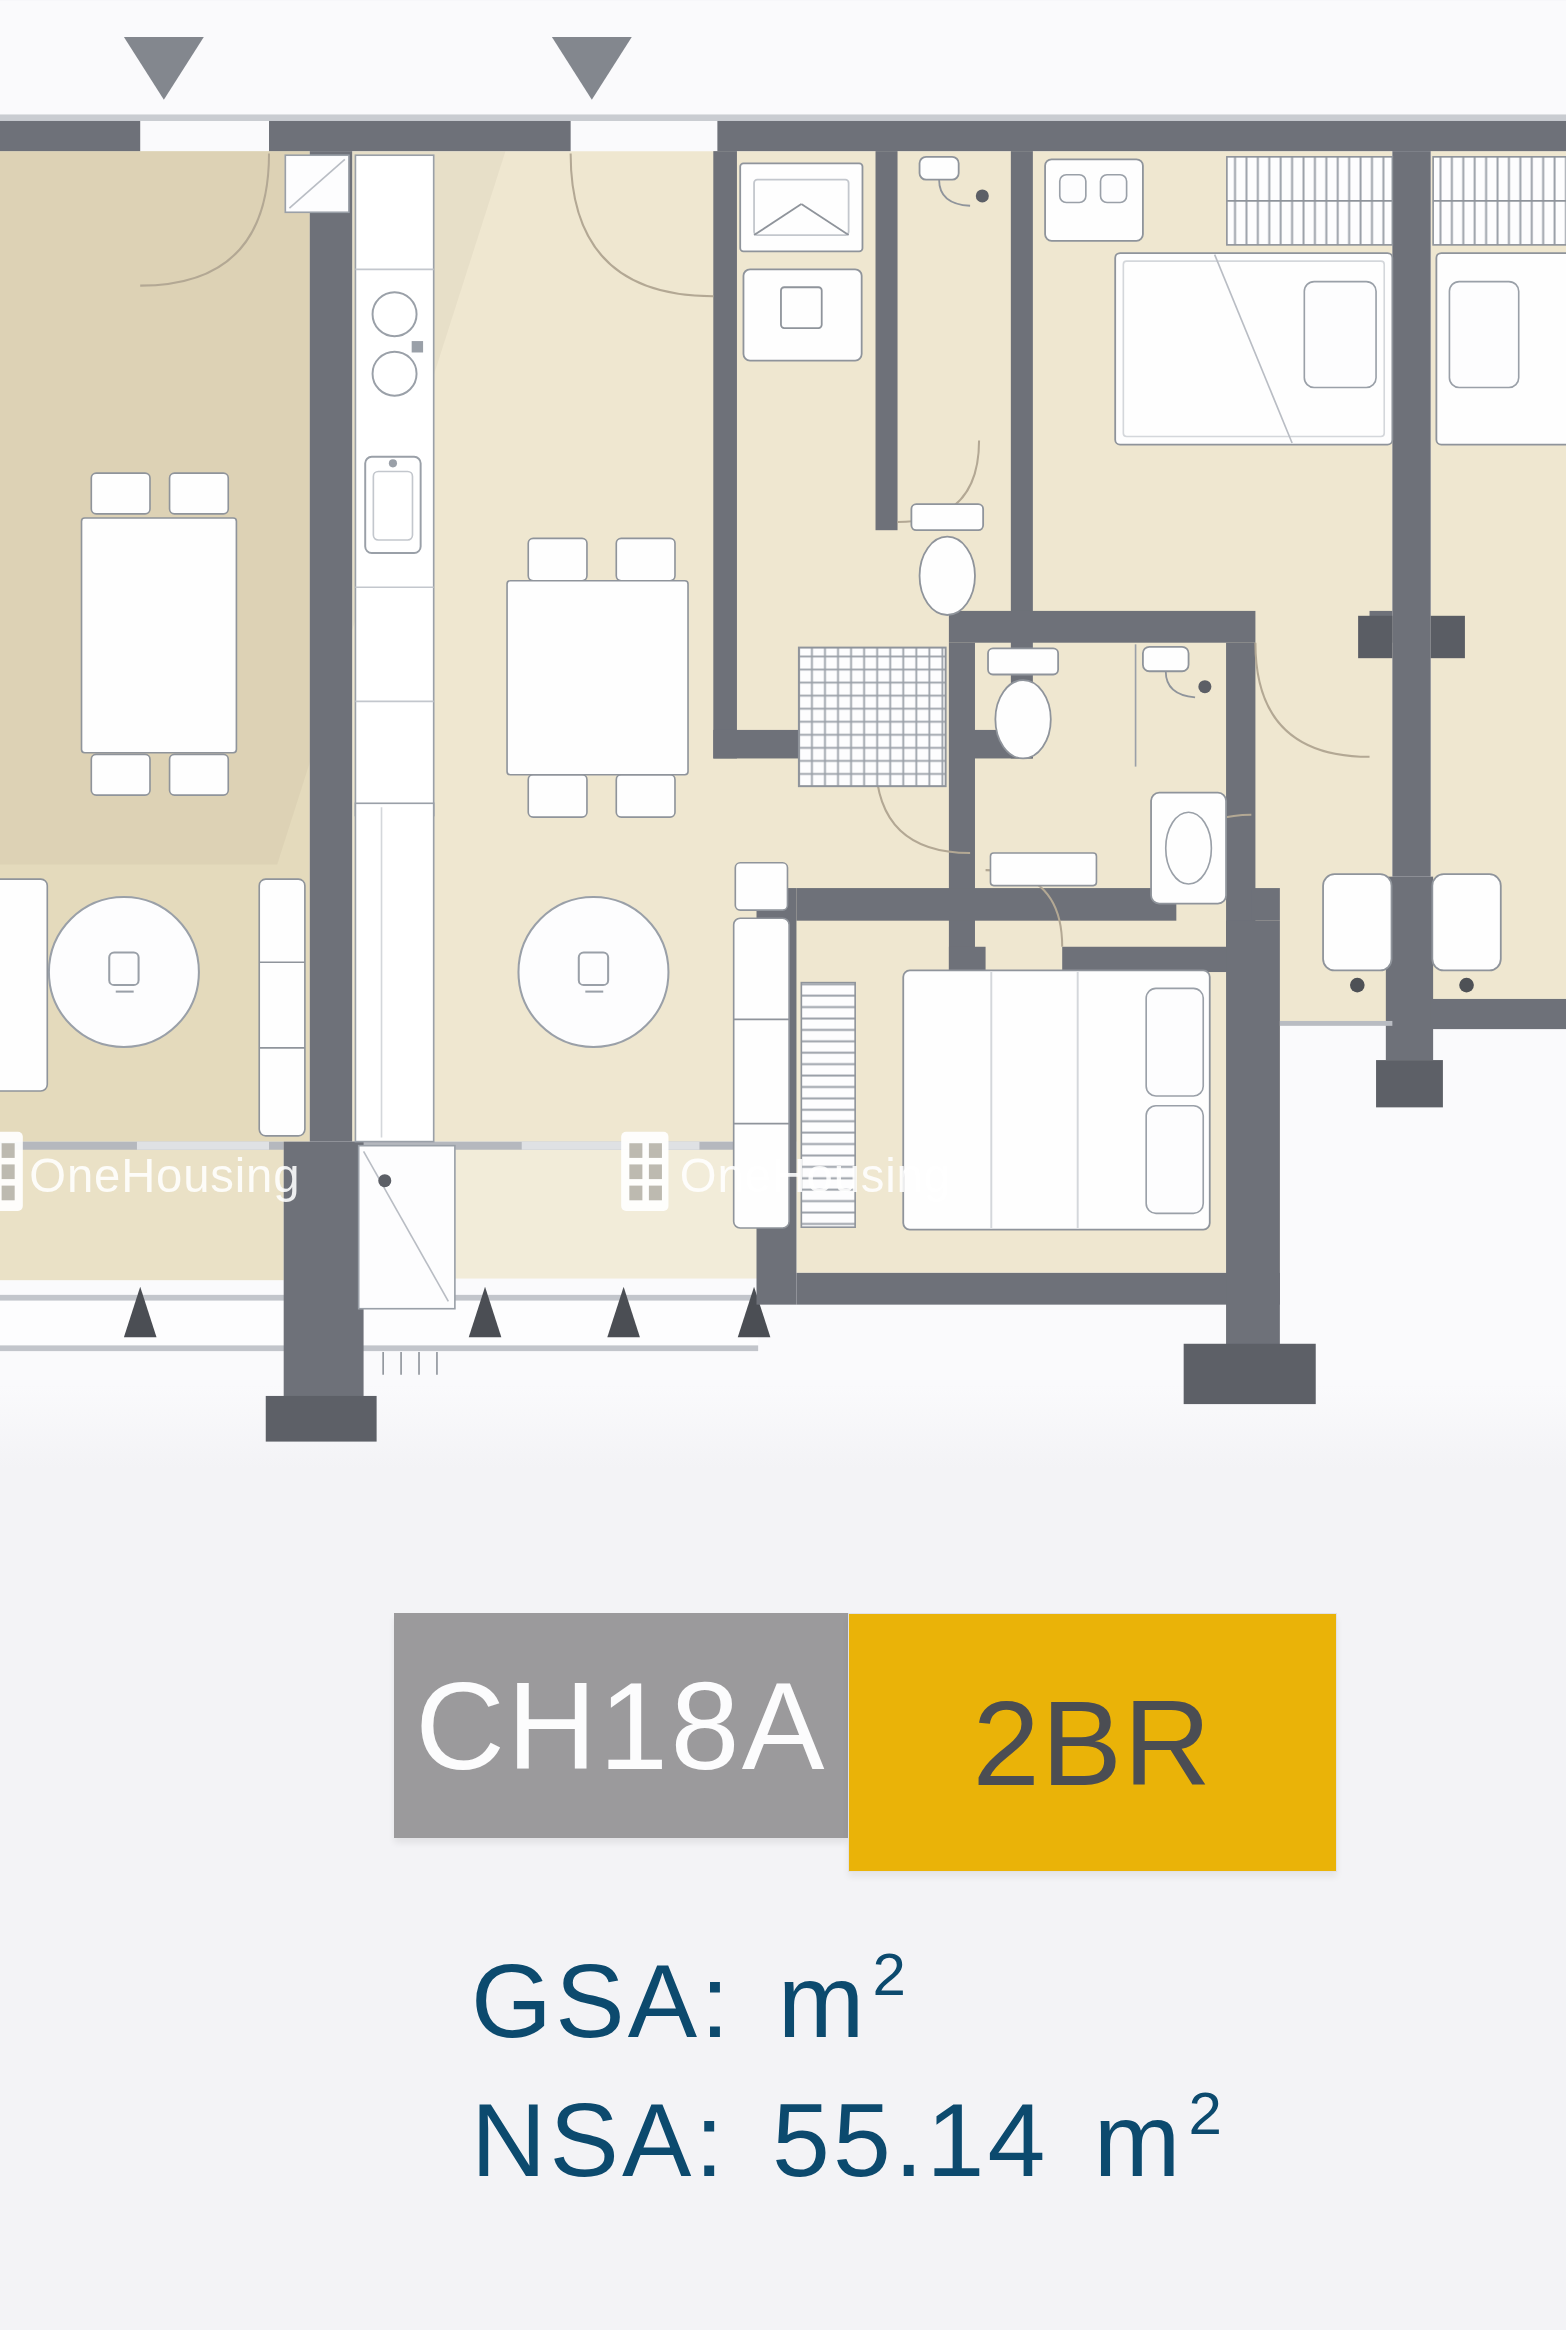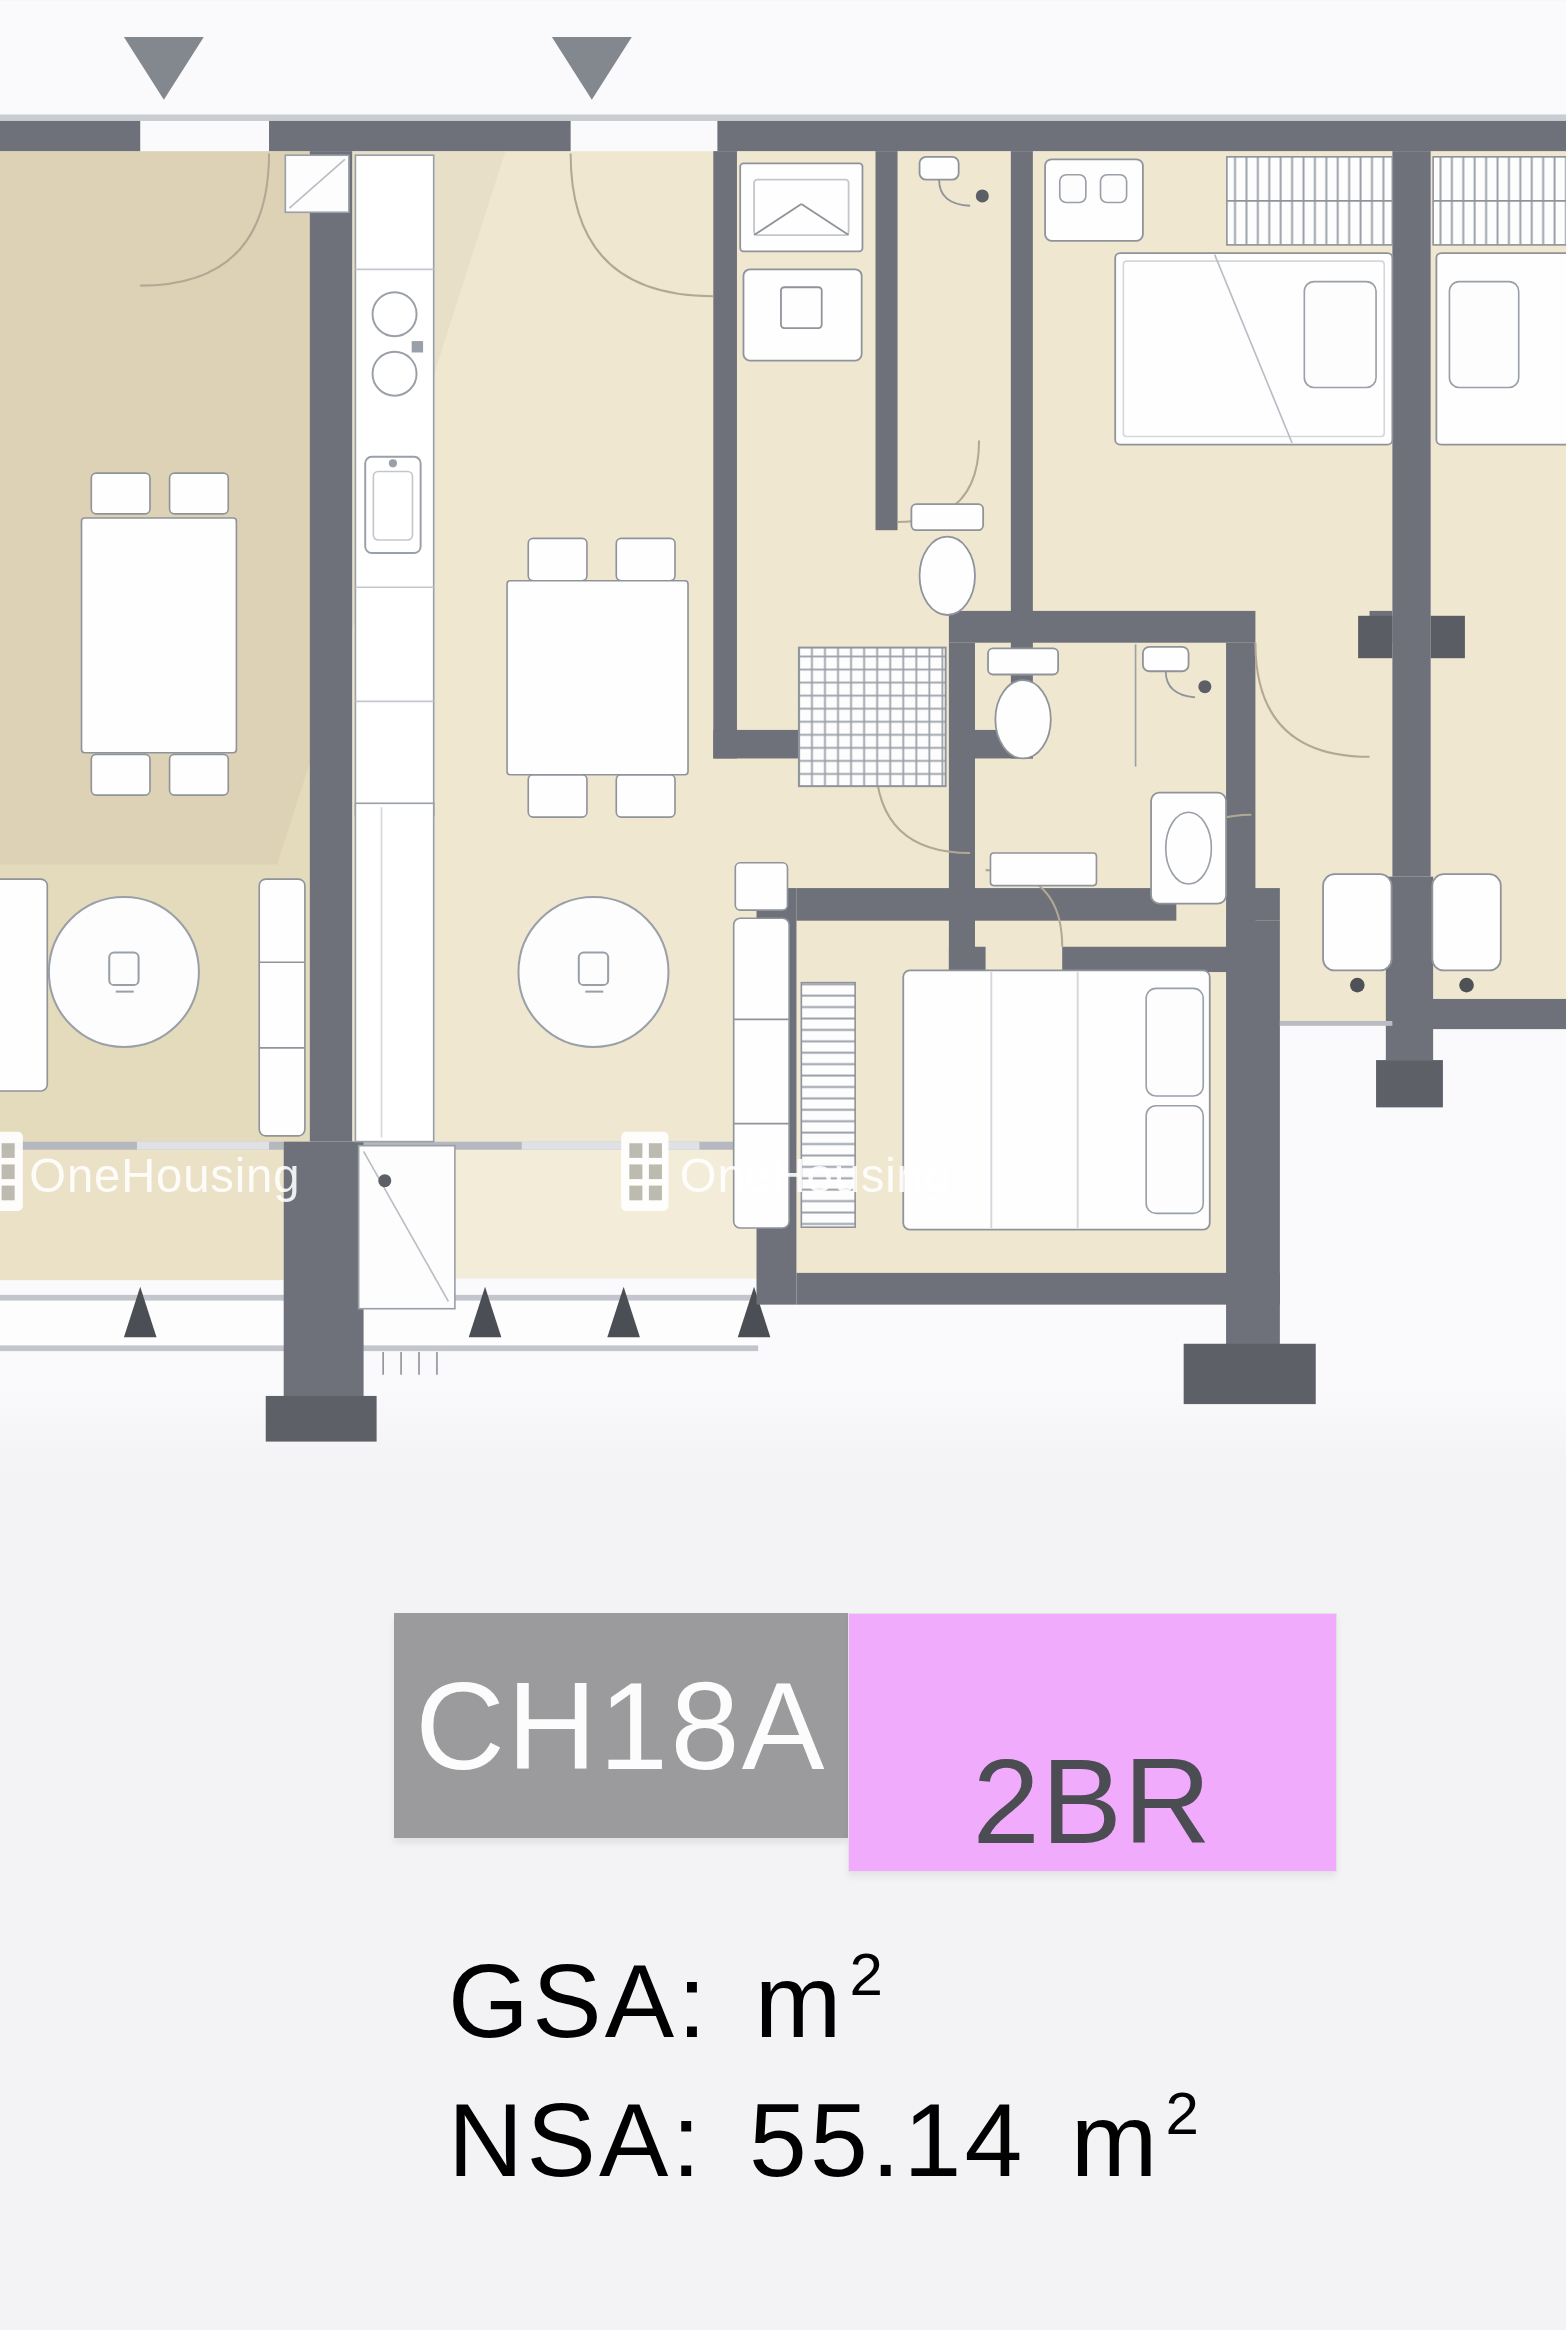--- a/index.html
+++ b/index.html
@@ -15,30 +15,30 @@
   .code-box{
     position:absolute;left:394px;top:1613px;width:454px;height:225px;
     background:#9b9a9c;display:flex;align-items:center;justify-content:center;
     box-shadow:0 4.9px 6.5px rgba(0,0,0,0.07);
   }
   .code-box span{
     color:#fcfcfd;font-size:124px;letter-spacing:2.4px;font-weight:400;
   }
   .type-box{
     position:absolute;left:848px;top:1613px;width:489px;height:259px;
-    background:#f0abfc;border:1.6px solid #e2e2e5;box-sizing:border-box;
-    display:flex;align-items:flex-end;justify-content:center;
+    background:#eab308;border:1.6px solid #e2e2e5;box-sizing:border-box;
+    display:flex;align-items:center;justify-content:center;
     box-shadow:0 4.9px 6.5px rgba(0,0,0,0.06);
   }
   .type-box span{
     color:#4b4d53;font-size:121px;letter-spacing:1.6px;font-weight:500;
   }
   .area-line{
-    position:absolute;left:448px;display:flex;align-items:flex-end;
-    color:#000000;font-size:104px;letter-spacing:3.3px;white-space:nowrap;
+    position:absolute;left:471px;display:flex;align-items:flex-end;
+    color:#0c4a6e;font-size:104px;letter-spacing:3.3px;white-space:nowrap;
   }
   .area-line .lbl{margin-right:45px;}
   .area-line .val{margin-right:45px;}
   .area-line sup{font-size:60px;position:relative;top:-6.5px;left:4.9px;}
   .gsa{top:1942px;}
   .nsa{top:2081px;}
 </style>
 </head>
 <body>
 

